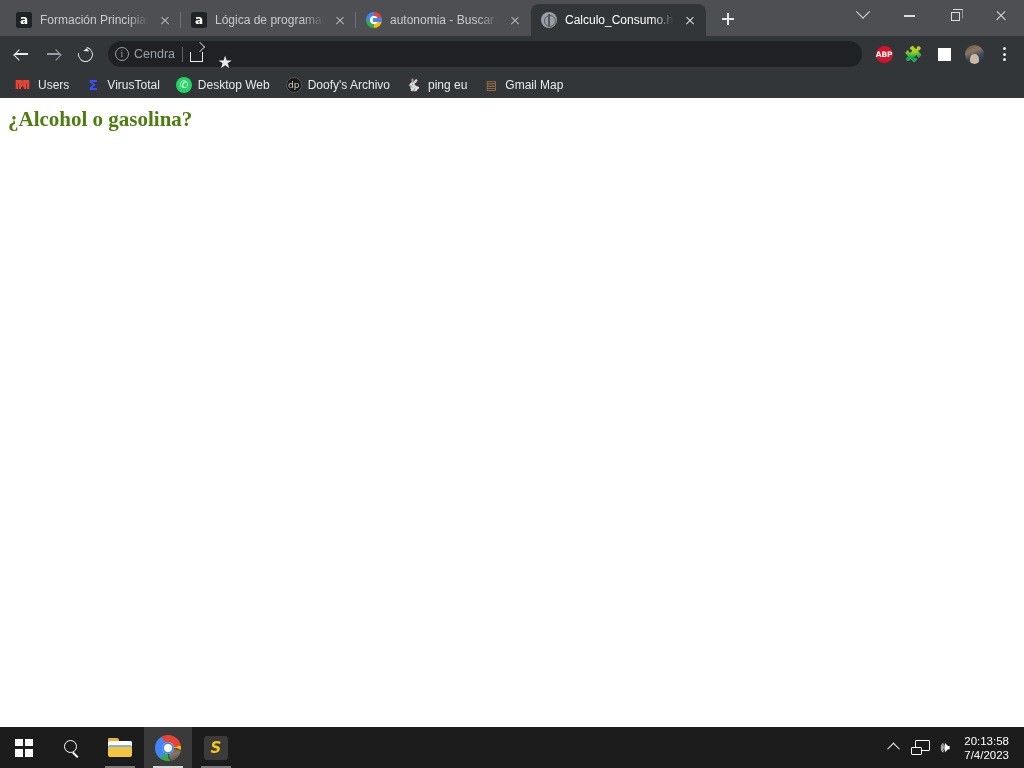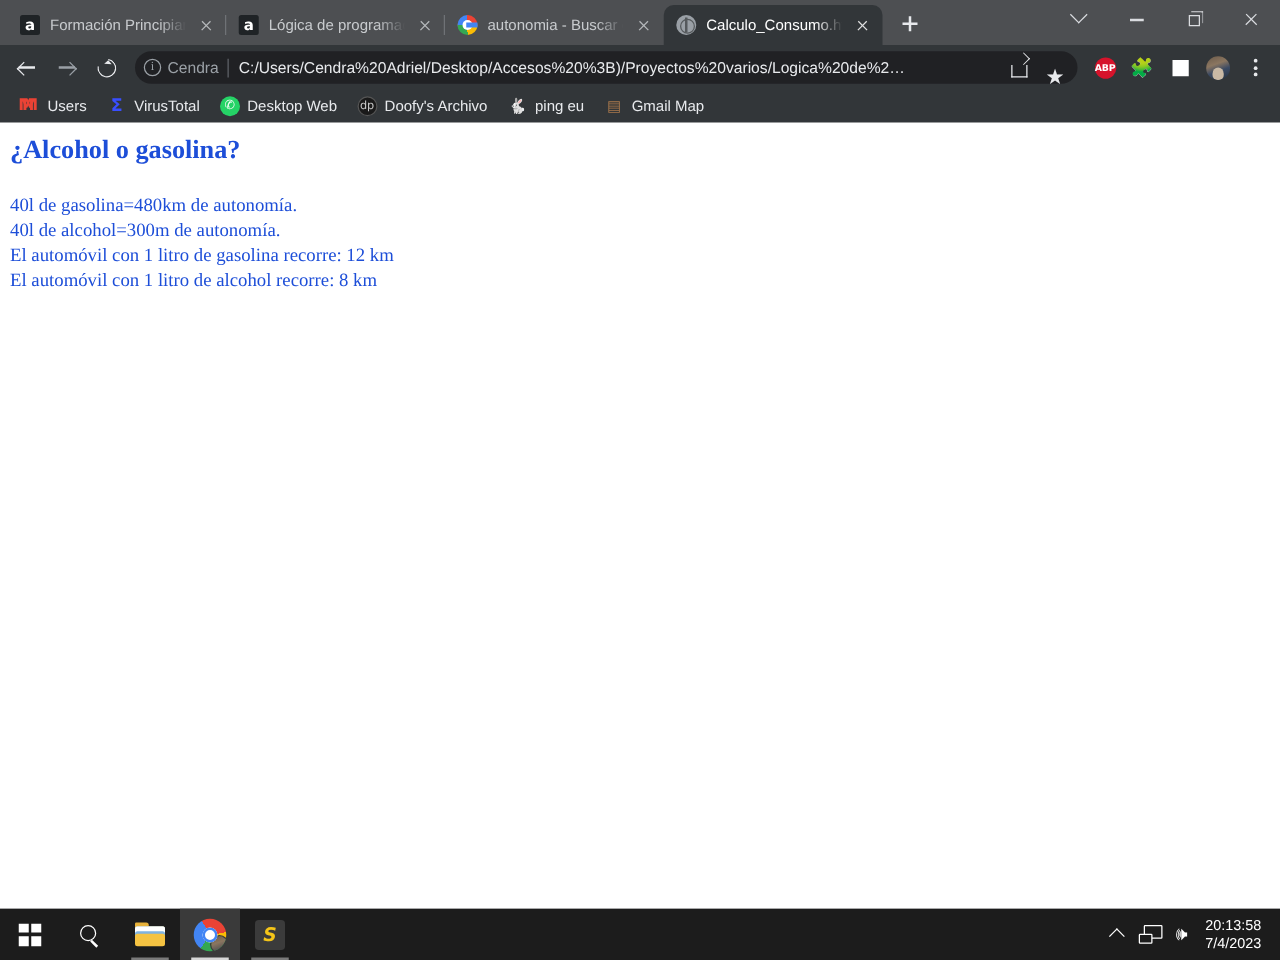--- a/index.html
+++ b/index.html
@@ -196,21 +196,21 @@
   .ic-wa { background:#25d366; border-radius:50%; color:#fff; font-size:10px; }
   .ic-doofy { background:#1a1a1a; border-radius:50%; color:#c9c9c9; font-size:9px;
               border:1px solid #555; }
   .ic-ping { color:#e8a33d; font-size:12px; }
   .ic-seed { color:#a9784c; font-size:12px; }
 
   
   .viewport { flex:1 1 auto; background:#ffffff; overflow:hidden; position:relative; }
   .pagebody {
     font-family:"Liberation Serif", "DejaVu Serif", serif;
-    color:#1d4ed8; padding:0;
+    color:#4d7c0f; padding:0;
   }
   .pagebody h1 {
     font-size:21px; font-weight:bold; line-height:1.1;
     margin:10px 0 0 8px;
   }
   .pagebody .para {
     font-size:15px; line-height:20px; margin:24px 0 0 8px;
   }
 
   
@@ -351,21 +351,20 @@
     <div class="navbtn enabled">
         <span class="reload"></span>
       </div>
 
     <div class="omnibox">
       <span class="info-icon">
         <span class="info-circle">i</span>
       </span>
       <span class="scheme">Cendra</span>
       <span class="omnidiv"></span>
-      <span class="urltext">C:/Users/Cendra%20Adriel/Desktop/Accesos%20%3B)/Proyectos%20varios/Logica%20de%2…</span>
       <span class="tb-icon">
           <span class="share-ic"></span>
         </span>
       <span class="tb-icon">
           <span class="star">
             <span class="star-g">★</span>
           </span>
         </span>
     </div>
 
@@ -413,26 +412,20 @@
     </div>
     <div class="bm">
       <span class="bm-ic ic-seed">▤</span>
       <span>Gmail Map</span>
     </div>
   </div>
 
   <div class="viewport">
     <div class="pagebody">
       <h1>¿Alcohol o gasolina?</h1>
-      <div class="para">
-        <div>40l de gasolina=480km de autonomía.</div>
-        <div>40l de alcohol=300m de autonomía.</div>
-        <div>El automóvil con 1 litro de gasolina recorre: 12 km</div>
-        <div>El automóvil con 1 litro de alcohol recorre: 8 km</div>
-      </div>
     </div>
   </div>
 </div>
 
 <div id="taskbar">
   <div class="tb-left">
     <div class="tbitem">
       <span class="win-logo">
           <i></i>
           <i></i>

